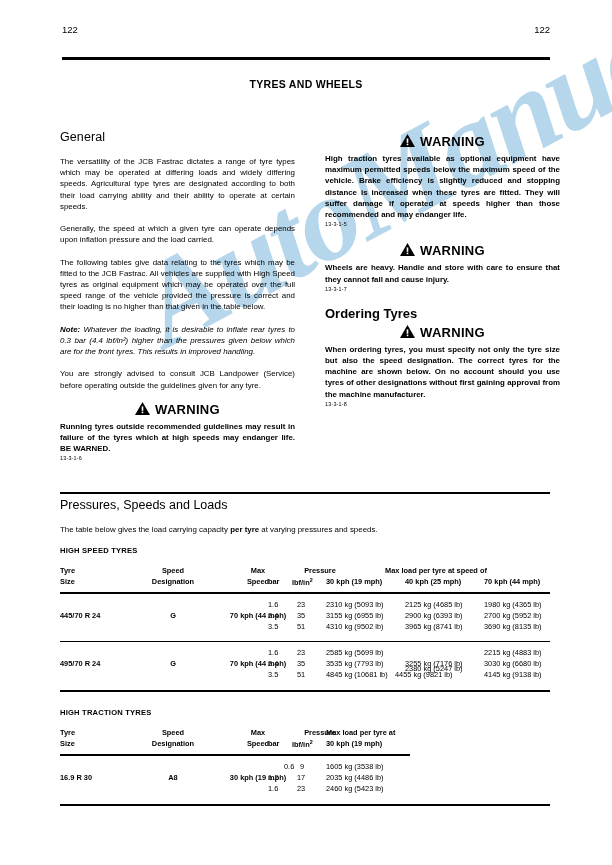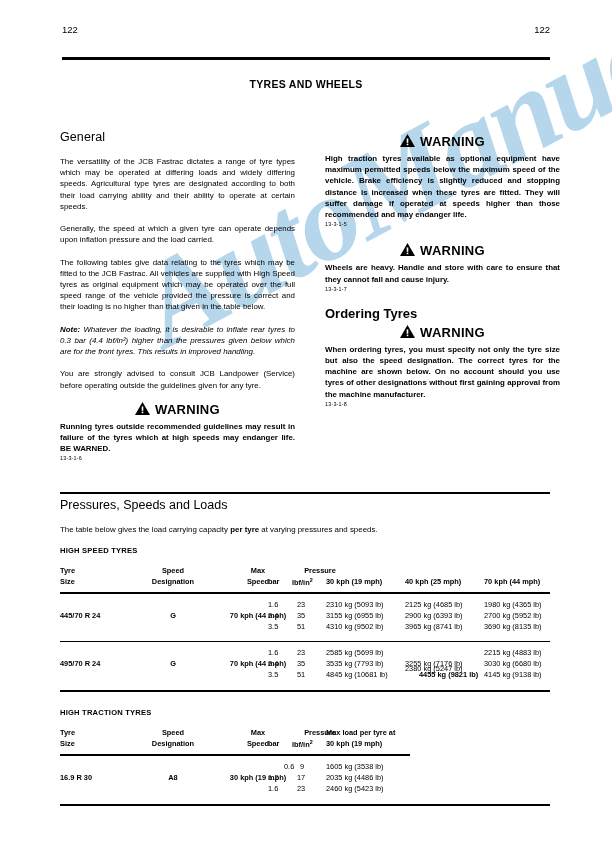--- a/index.html
+++ b/index.html
@@ -329,20 +329,21 @@
         <div class="cell b c" style="left:68px; top:0px;  width:90px;">Speed</div>
         <div class="cell b c" style="left:68px; top:11px; width:90px;">Designation</div>
 
         <div class="cell b c" style="left:155px; top:0px;  width:86px;">Max</div>
         <div class="cell b c" style="left:155px; top:11px; width:86px;">Speed</div>
 
         <div class="cell b c" style="left:205px; top:0px; width:110px;">Pressure</div>
         <div class="cell b" style="left:208px; top:11px;">bar</div>
         <div class="cell b" style="left:232px; top:11px;"><span>lbf/in</span><span class="sup">2</span></div>
 
+        <div class="cell b c" style="left:262px; top:0px; width:228px;">Max load per tyre at speed of</div>
         <div class="cell b" style="left:266px; top:11px;">30 kph (19 mph)</div>
         <div class="cell b" style="left:345px; top:11px;">40 kph (25 mph)</div>
         <div class="cell b" style="left:424px; top:11px;">70 kph (44 mph)</div>
       </div>
     </div>
 
     <div class="rule-thick" style="top:592px; width:490px;"></div>
 
     <div class="tbl-wrap" style="top:600px;">
       <div class="drow" style="height:36px;">
@@ -387,21 +388,21 @@
         <div class="cell" style="left:237px; top:0px;">23</div>
         <div class="cell" style="left:237px; top:11px;">35</div>
         <div class="cell" style="left:237px; top:22px;">51</div>
 
         <div class="cell" style="left:266px; top:0px;">2585 kg (5699 lb)</div>
         <div class="cell" style="left:266px; top:11px;">3535 kg (7793 lb)</div>
         <div class="cell" style="left:266px; top:22px;">4845 kg (10681 lb)</div>
 
         <div class="cell" style="left:345px; top:16px;">2380 kg (5247 lb)</div>
         <div class="cell" style="left:345px; top:11px;">3255 kg (7176 lb)</div>
-        <div class="cell" style="left:359px; top:22px;font-weight:bold;">4455 kg (9821 lb)</div>
+        <div class="cell" style="left:335px; top:22px;">4455 kg (9821 lb)</div>
 
         <div class="cell" style="left:424px; top:0px;">2215 kg (4883 lb)</div>
         <div class="cell" style="left:424px; top:11px;">3030 kg (6680 lb)</div>
         <div class="cell" style="left:424px; top:22px;">4145 kg (9138 lb)</div>
       </div>
     </div>
 
     <div class="rule-thick" style="top:690px; width:490px;"></div>
 
     <div class="table-caption" style="top:708px;">HIGH TRACTION TYRES</div>

